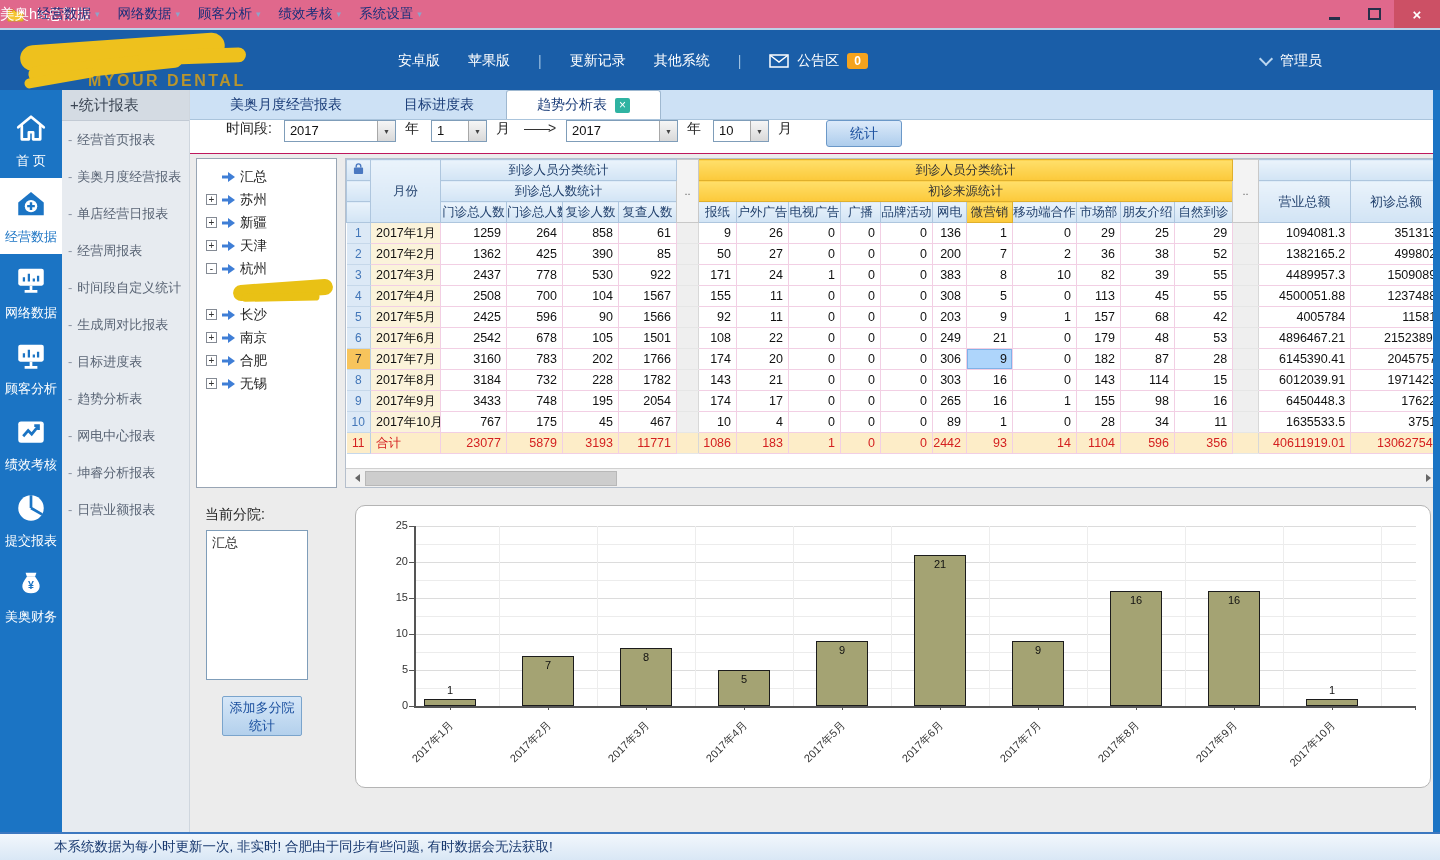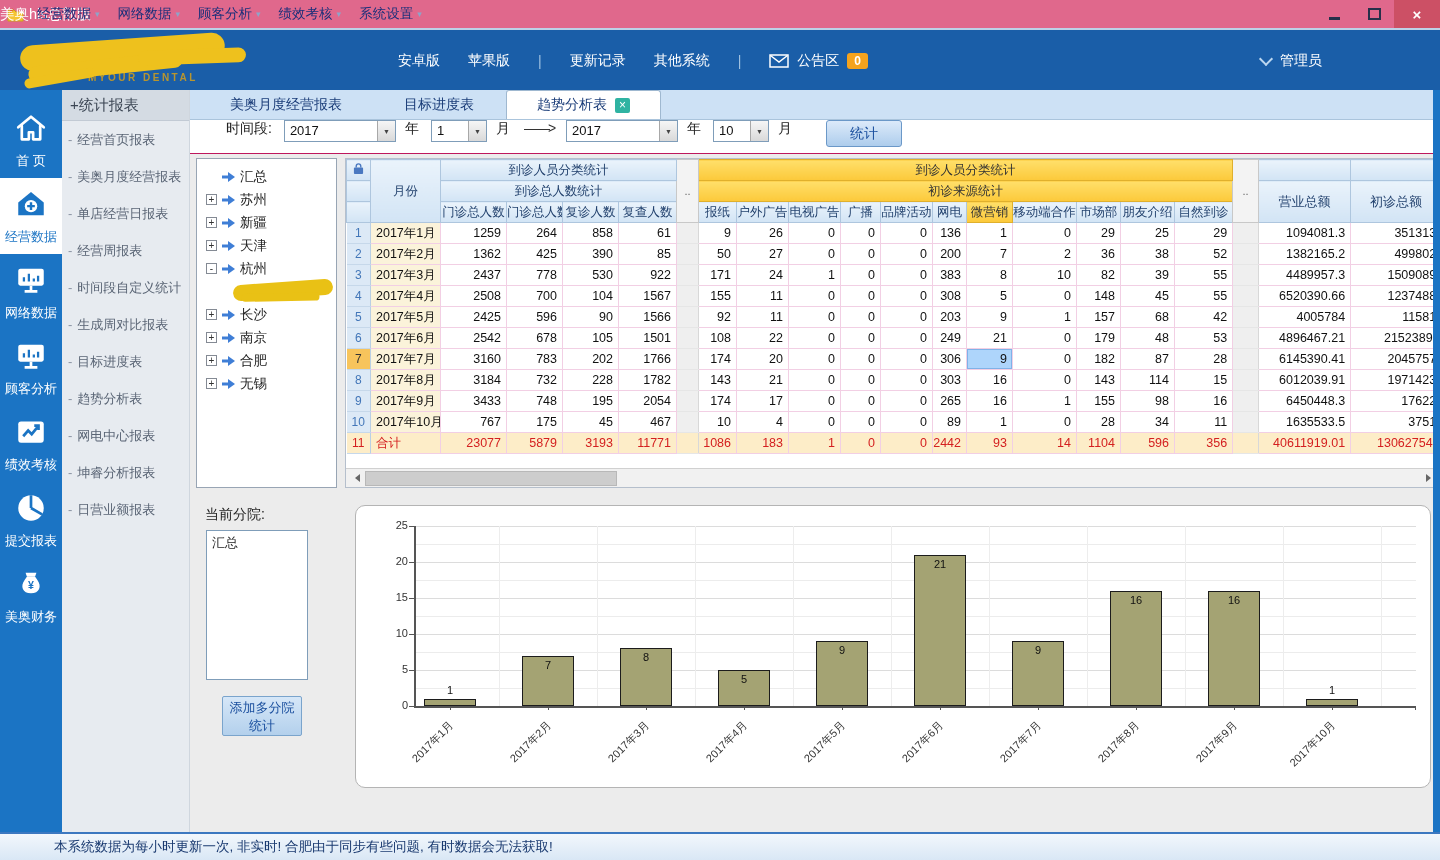--- a/index.html
+++ b/index.html
@@ -13,21 +13,21 @@
   .menu-item .caret{color:#8fa3c8;font-size:9px}
   .tb-title{position:absolute;left:0;right:0;text-align:left;color:#fff;font-size:14.5px}
   .tb-controls{position:absolute;right:0;top:0;height:28px;display:flex;z-index:3}
   .tbc{width:40px;height:28px;display:flex;align-items:center;justify-content:center;cursor:pointer}
   .tbc.min i{display:block;width:11px;border-bottom:3px solid #26304a;margin-top:9px}
   .tbc.res i{display:block;width:9px;height:8px;border:2px solid #26304a;background:transparent}
   .tbc.close{background:#cc5065;width:46px;color:#fff;font-size:15px;font-weight:bold}
   
   .header{height:62px;background:#1a5ea8;position:relative;border-top:2px solid #bcd2e8;box-sizing:border-box}
   .logo{position:absolute;left:20px;top:2px;width:240px;height:58px}
-  .logo-sub{position:absolute;left:68px;top:40px;color:#b8952e;font-size:10px;font-weight:bold;letter-spacing:2.5px}
+  .logo-sub{position:absolute;left:68px;top:40px;color:#b8952e;font-size:16px;font-weight:bold;letter-spacing:2.5px}
   .blob{position:absolute;background:#eec11d;border-radius:14px}
   .b1{left:0;top:7px;width:205px;height:26px;transform:rotate(-4deg)}
   .b2{left:8px;top:27px;width:155px;height:16px;transform:rotate(-6deg)}
   .b3{left:118px;top:17px;width:108px;height:15px;transform:rotate(-2deg)}
   .b4{left:4px;top:41px;width:72px;height:10px;transform:rotate(-10deg)}
   .hdr-links{position:absolute;left:398px;top:0;height:62px;display:flex;align-items:center;gap:28px;color:#fff;font-size:14px}
   .hdr-link{cursor:pointer}
   .hdr-div{color:#9fc0e0}
   .notice{display:flex;align-items:center;gap:8px;cursor:pointer}
   .badge{background:#f5a31d;color:#fff;border-radius:3px;padding:1px 7px;font-size:12px;font-weight:bold}
@@ -600,25 +600,25 @@
               <td class="num">1567</td>
               <td class="sepc"></td>
               <td class="num">155</td>
               <td class="num">11</td>
               <td class="num">0</td>
               <td class="num">0</td>
               <td class="num">0</td>
               <td class="num">308</td>
               <td class="num">5</td>
               <td class="num">0</td>
-              <td class="num">148</td>
+              <td class="num">113</td>
               <td class="num">45</td>
               <td class="num">55</td>
               <td class="sepc"></td>
-              <td class="num">6520390.66</td>
+              <td class="num">4500051.88</td>
               <td class="num">1237488</td>
             </tr>
             <tr>
               <td class="rn">5</td>
               <td class="mc">2017年5月</td>
               <td class="num">2425</td>
               <td class="num">596</td>
               <td class="num">90</td>
               <td class="num">1566</td>
               <td class="sepc"></td>

